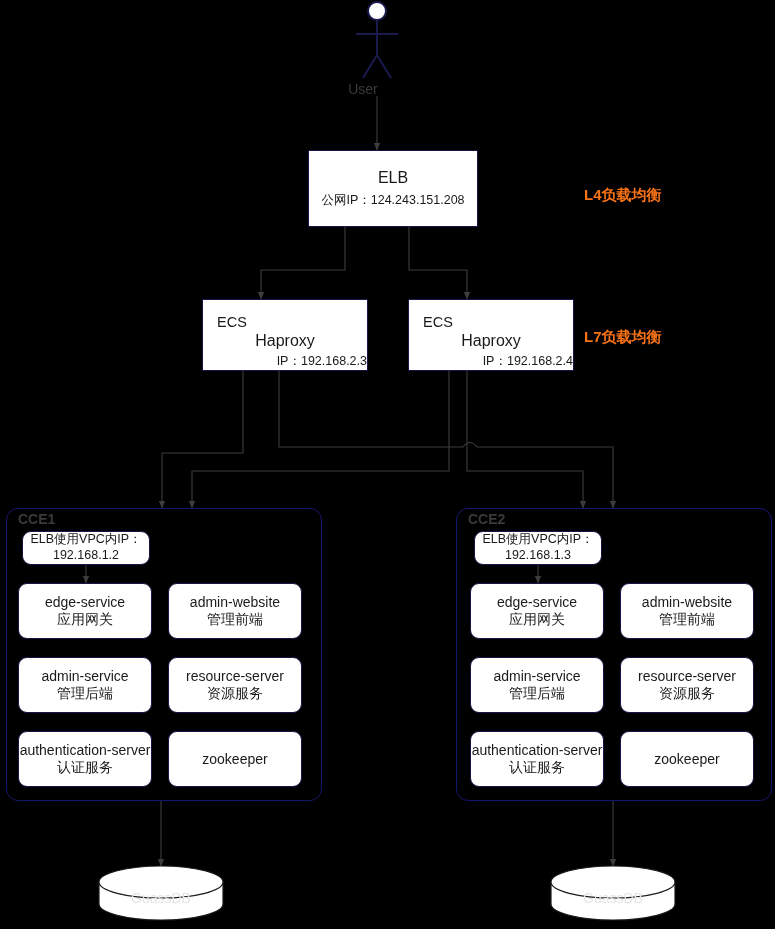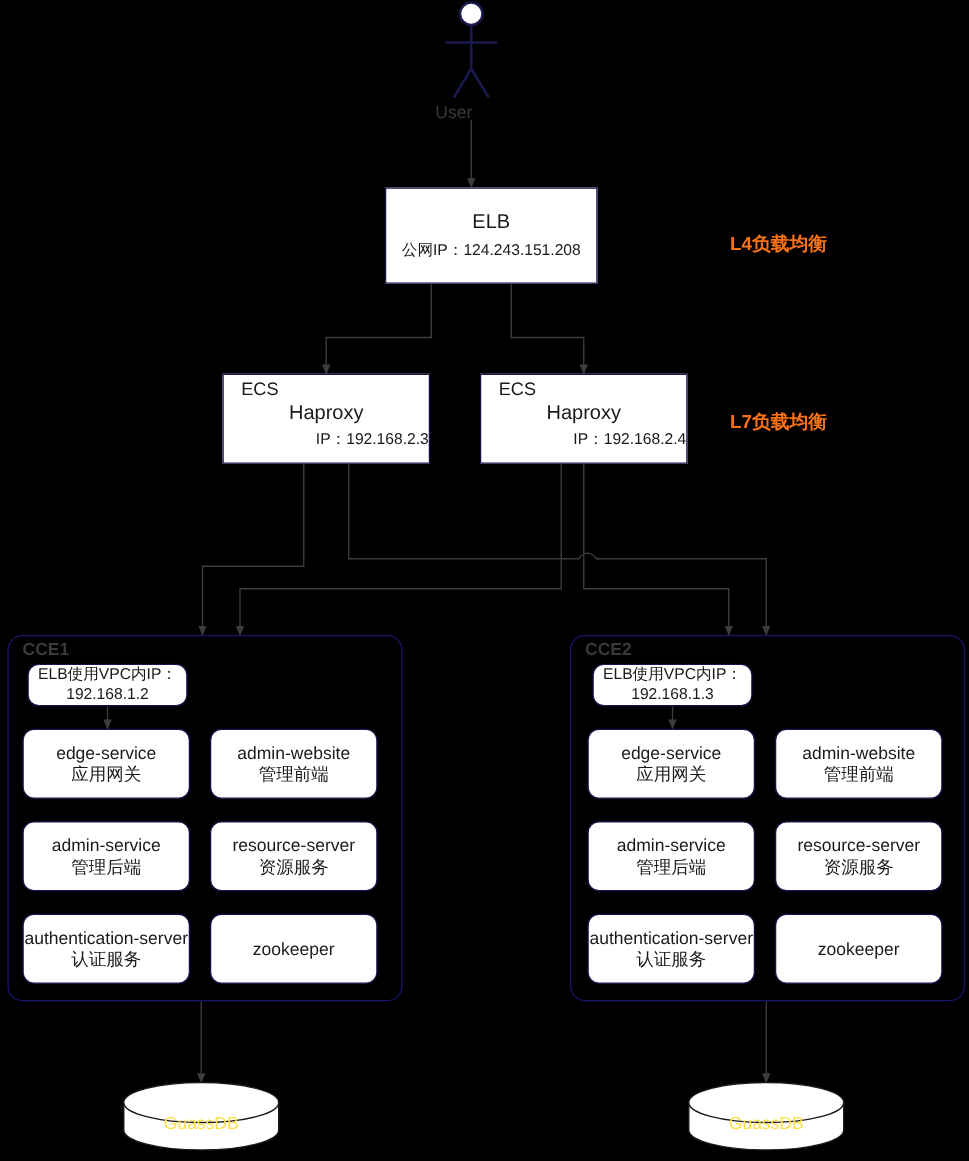--- a/index.html
+++ b/index.html
@@ -32,21 +32,21 @@
     display: flex;
     flex-direction: column;
     align-items: center;
     justify-content: center;
     text-align: center;
     line-height: 1.18;
   }
   .node.rounded { border-radius: 9px; }
   .elb-box { font-size: 16px; }
   .elb-sub { font-size: 12.5px; margin-top: 5px; }
-  .ecs-box { align-items: stretch; justify-content: flex-start; padding-top: 4px; }
+  .ecs-box { align-items: stretch; justify-content: flex-start; padding-top: 14px; margin-left: 24px; }
   .ecs-tag {
     font-size: 14.5px;
     text-align: left;
     padding-left: 14px;
   }
   .ecs-name { font-size: 16px; text-align: center; margin-top: 1px; }
   .ecs-ip { font-size: 12.5px; text-align: right; margin-top: 3px; }
   .vpc-box { font-size: 12.5px; line-height: 1.25; }
   .svc-box { font-size: 14px; }
   .svc-sub { font-size: 14px; text-align: right; }
@@ -73,21 +73,21 @@
   .actor-label {
     position: absolute;
     font-size: 14px;
     color: #3a3a3a;
     text-align: center;
     width: 60px;
   }
   .db-label {
     position: absolute;
     font-size: 14px;
-    color: #fde047;
+    color: #e5e5e5;
     text-align: center;
     white-space: nowrap;
   }
 </style>
 </head>
 <body>
 
 <div id="canvas">
 
   <svg id="wires" viewBox="0 0 775 929">

